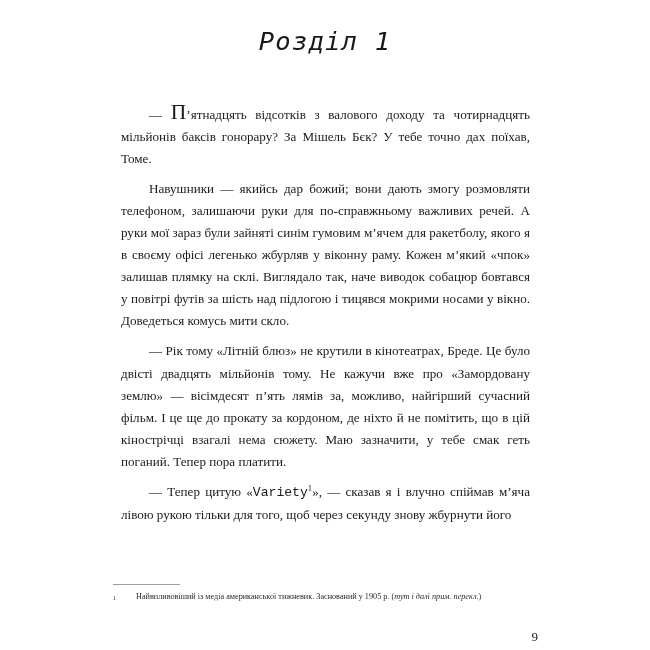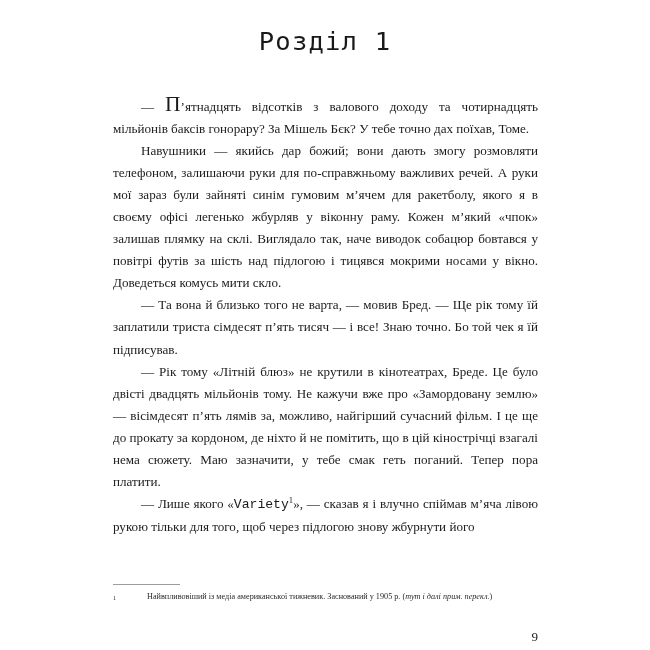--- a/index.html
+++ b/index.html
@@ -32,32 +32,33 @@
     top: 9px;
     left: 0;
     width: 650px;
     text-align: center;
     font-family: "DejaVu Sans Mono", "Liberation Mono", monospace;
     font-size: 25.5px;
     font-weight: 400;
     letter-spacing: 1.2px;
     color: #191919;
     line-height: 1.2;
+    font-style: italic;
   }
 
   
   .textblock {
     position: absolute;
     top: 96px;
     left: 113px;
     width: 425px;
   }
 
   p.para {
-    margin: 0;
+    margin: 8px;
     text-align: justify;
     text-justify: inter-word;
     text-indent: 28px;
     font-size: 13.1px;
     line-height: 22.05px;
     hyphens: manual;
     -webkit-hyphens: manual;
     color: #1b1b1b;
     font-family: "Liberation Serif", "DejaVu Serif", serif;
   }
@@ -95,21 +96,21 @@
     margin: 0 0 6px 0;
     border: 0;
   }
 
   .footnote {
     font-size: 8.2px;
     line-height: 11px;
     color: #2a2a2a;
     display: flex;
     align-items: flex-end;
-    gap: 16px;
+    gap: 5px;
   }
   .footnote-num {
     width: 18px;
     flex: 0 0 18px;
     font-size: 6.2px;
     vertical-align: super;
     line-height: 9px;
   }
   .footnote-text {
     flex: 1 1 auto;
@@ -137,26 +138,25 @@
 
   <h1 class="chapter-title">Розділ 1</h1>
 
   <div class="textblock">
 
     <p class="para"><span>— </span><span class="initial-cap">П</span><span>’ятнадцять відсотків з валового доходу та чотирнадцять мільйонів баксів гонорару? За Мішель Бєк? У тебе точно дах поїхав, Томе.</span></p>
 
     <p class="para">Навушники — якийсь дар божий; вони дають змогу розмовляти телефоном, залишаючи руки для по-справжньому важливих речей. А руки мої зараз були зайняті синім гумовим м’ячем для ракетболу, якого я в своєму офісі легенько жбурляв у віконну раму. Кожен м’який «чпок» залишав плямку на склі. Виглядало так, наче виводок собацюр бовтався у повітрі футів за шість над підлогою і тицявся мокрими носами у вікно. Доведеться комусь мити скло.</p>
 
 
-    <p class="para">— Та вона й близько того не варта, — мовив Бред. — Ще рік тому їй заплатили триста сімдесят п’ять тисяч — і все! Знаю точно. Бо той чек я їй підписував.</p>
 
     <p class="para">— Рік тому «Літній блюз» не крутили в кінотеатрах, Бреде. Це було двісті двадцять мільйонів тому. Не кажучи вже про «Замордовану землю» — вісімдесят п’ять лямів за, можливо, найгірший сучасний фільм. І це ще до прокату за кордоном, де ніхто й не помітить, що в цій кінострічці взагалі нема сюжету. Маю зазначити, у тебе смак геть поганий. Тепер пора платити.</p>
 
 
-    <p class="para"><span>— Лише якого «</span><span class="latin">Variety</span><sup class="fn-ref">1</sup><span>», — сказав я і влучно спіймав м’яча лівою рукою тільки для того, щоб через підлогою знову жбурнути його</span></p>
+    <p class="para"><span>— Тепер цитую «</span><span class="latin">Variety</span><sup class="fn-ref">1</sup><span>», — сказав я і влучно спіймав м’яча лівою рукою тільки для того, щоб через секунду знову жбурнути його</span></p>
 
   </div>
 
   <div class="footnote-area">
     <hr class="footnote-rule">
     <div class="footnote">
       <span class="footnote-num">1</span>
       <span class="footnote-text"><span>Найвпливовіший із медіа американської тижневик. Заснований у 1905 р. (</span><i>тут і далі прим. перекл.</i><span>)</span></span>
     </div>
   </div>

